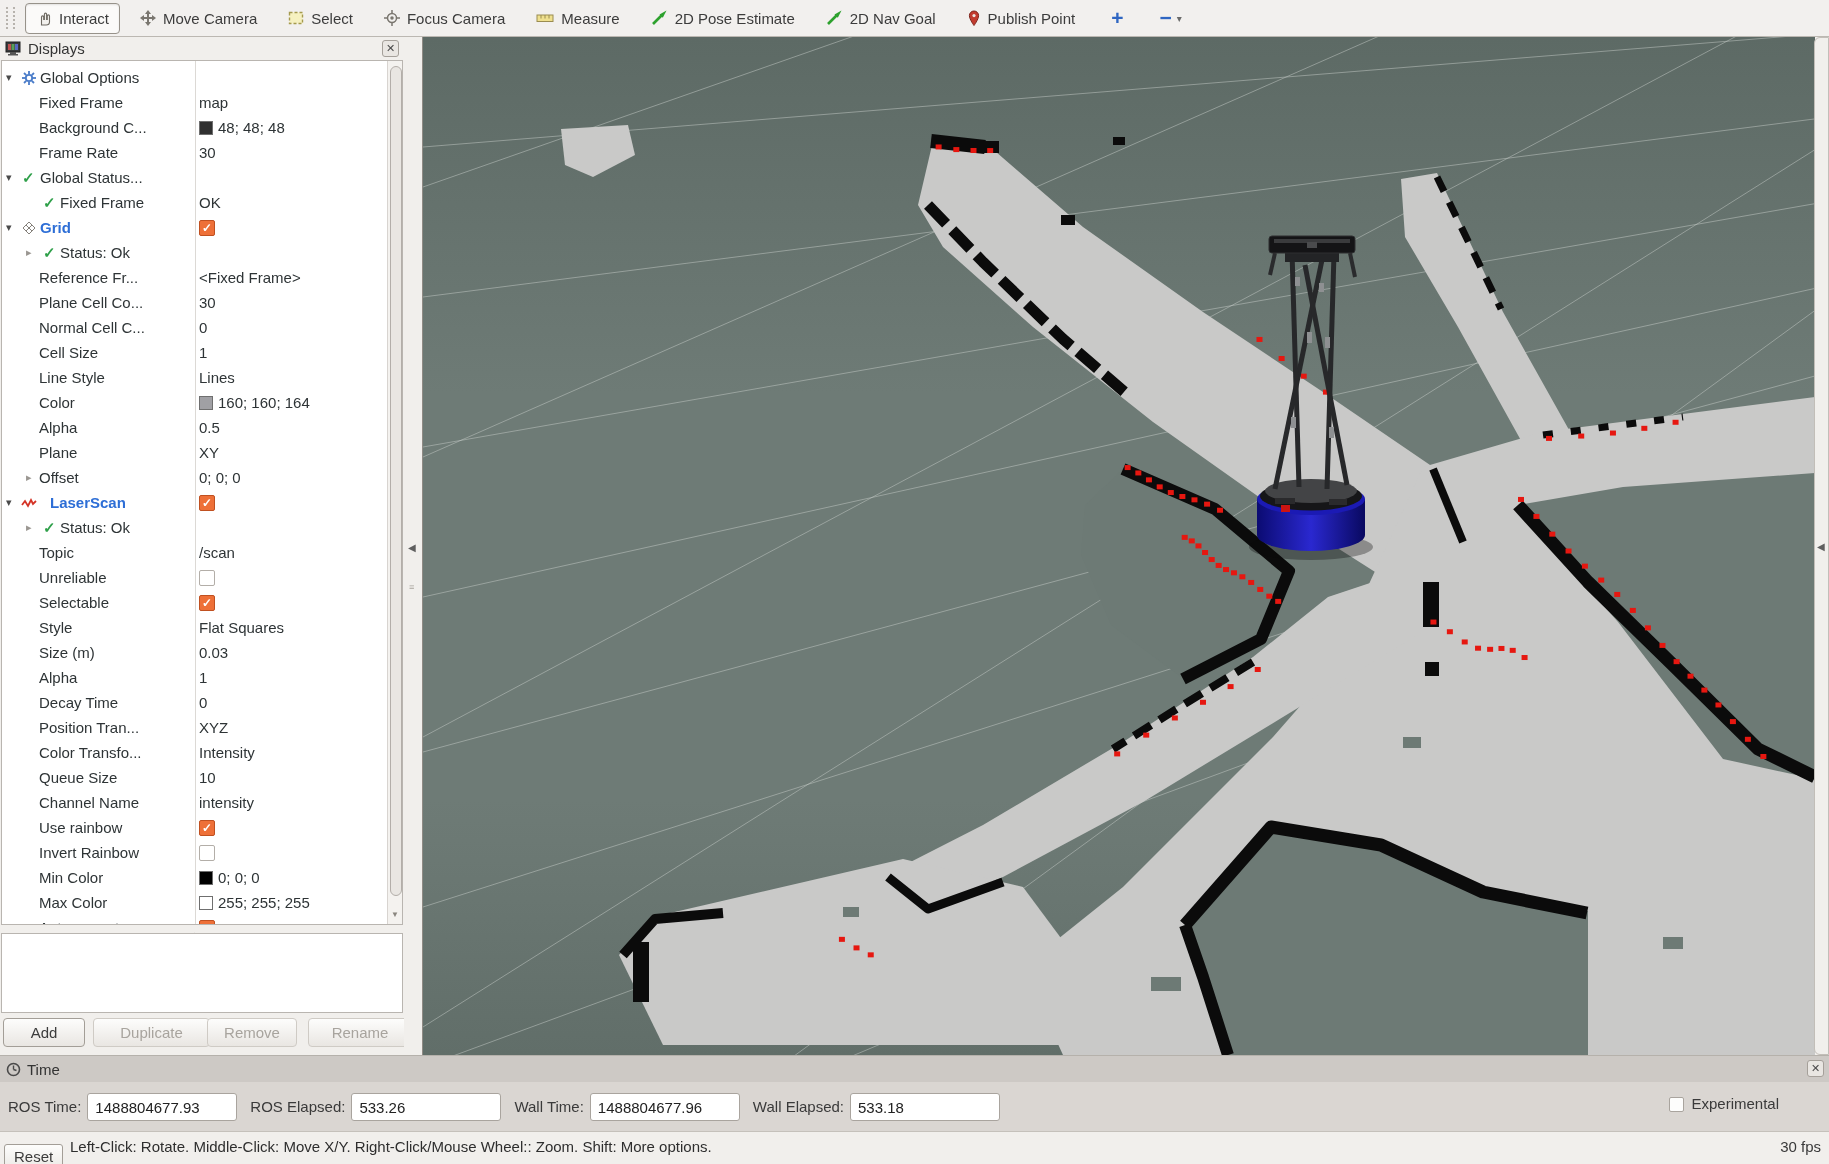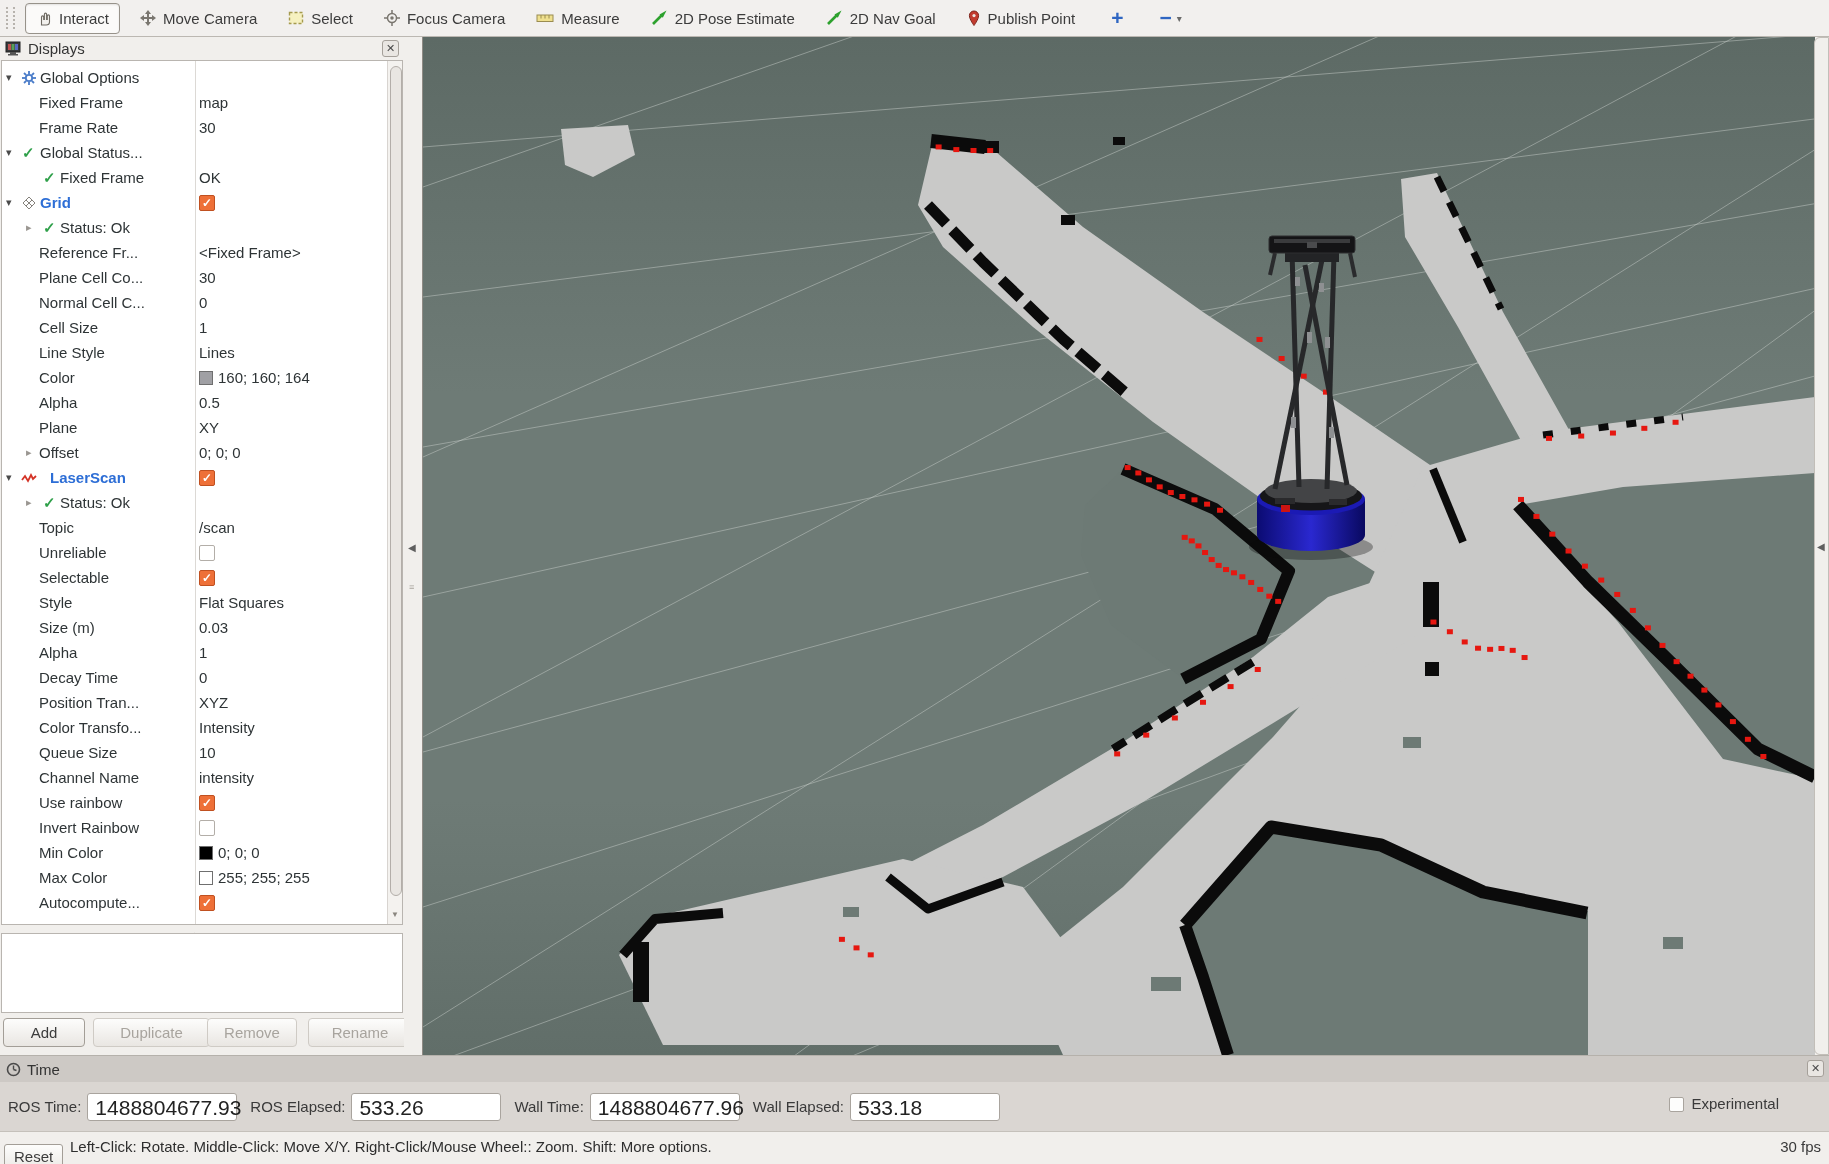--- a/index.html
+++ b/index.html
@@ -58,21 +58,21 @@
   .rs-arrow{position:absolute;left:2px;top:503px;font-size:10px;color:#5f5f5f}
   
   .timepanel{position:absolute;left:0;top:1055px;width:1829px;height:76px}
   .time-header{height:27px;background:#cdc9c5;border-top:1px solid #b5b1ab;display:flex;align-items:center;
                padding-left:6px;gap:6px;font-size:15px;color:#333;box-sizing:border-box}
   .time-close{position:absolute;right:5px;top:5px;width:17px;height:17px;background:#e9e6e2;border:1px solid #a5a09a;
               border-radius:3px;font-size:11px;line-height:15px;text-align:center;color:#4a4a4a;box-sizing:border-box}
   .time-body{height:49px;background:#dad6d2;display:flex;align-items:center;padding-left:8px;box-sizing:border-box;font-size:15px}
   .tfield{display:flex;align-items:center;gap:6px;margin-right:13px}
   .tinput{width:150px;height:28px;background:#fff;border:1px solid #a9a49e;border-radius:3px;
-          font-size:21px;line-height:28px;padding:0 7px;box-sizing:border-box;color:#222}
+          font-size:15px;line-height:28px;padding:0 7px;box-sizing:border-box;color:#222}
   .experimental{position:absolute;right:50px;top:40px;display:flex;align-items:flex-end;gap:7px;font-size:15px}
   .xbox{width:15px;height:15px;background:#fdfdfc;border:1px solid #a9a49e;border-radius:2px;box-sizing:border-box}
   
   .statusbar{position:absolute;left:0;top:1131px;width:1829px;height:33px;background:#f1efec;border-top:1px solid #c5c1bb;
              box-sizing:border-box;font-size:15px}
   .reset-btn{position:absolute;left:4px;top:12px;height:25px;padding:0 9px;background:linear-gradient(#fdfdfc,#eceae6);
              border:1px solid #a39e97;border-radius:3px;line-height:23px;font-size:15px;color:#3c3c3c;box-sizing:border-box}
   .help-line{position:absolute;left:70px;top:6px;color:#2e2e2e}
   .help-line b{font-weight:normal}
   .fps{position:absolute;right:8px;top:6px;color:#3a3a3a}
@@ -204,20 +204,27 @@
               </g>
             </svg>
           </span>
           <span class="t-label " style="left:38px">Global Options</span>
           <span class="t-val"></span>
         </div>
         <div class="trow">
           <span class="t-label " style="left:37px">Fixed Frame</span>
           <span class="t-val">
             <span>map</span>
+          </span>
+        </div>
+        <div class="trow">
+          <span class="t-label " style="left:37px">Background C...</span>
+          <span class="t-val">
+            <span class="swatch" style="background:#303030"></span>
+            <span>48; 48; 48</span>
           </span>
         </div>
         <div class="trow">
           <span class="t-label " style="left:37px">Frame Rate</span>
           <span class="t-val">
             <span>30</span>
           </span>
         </div>
         <div class="trow">
           <span class="t-exp " style="left:4px">▾</span>

